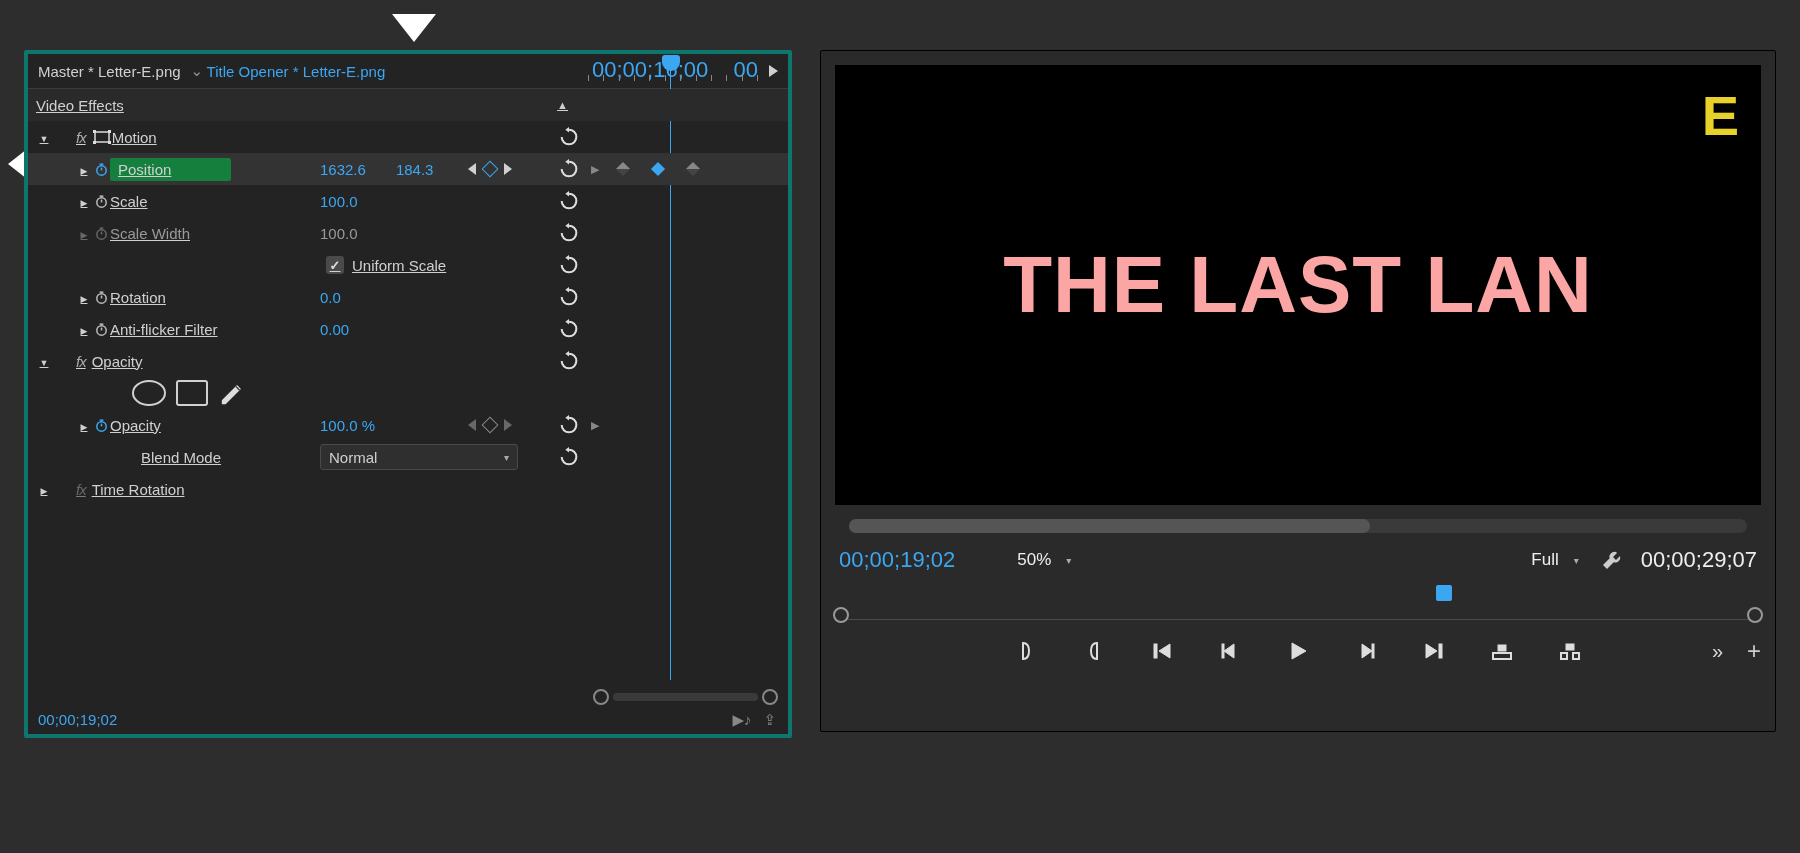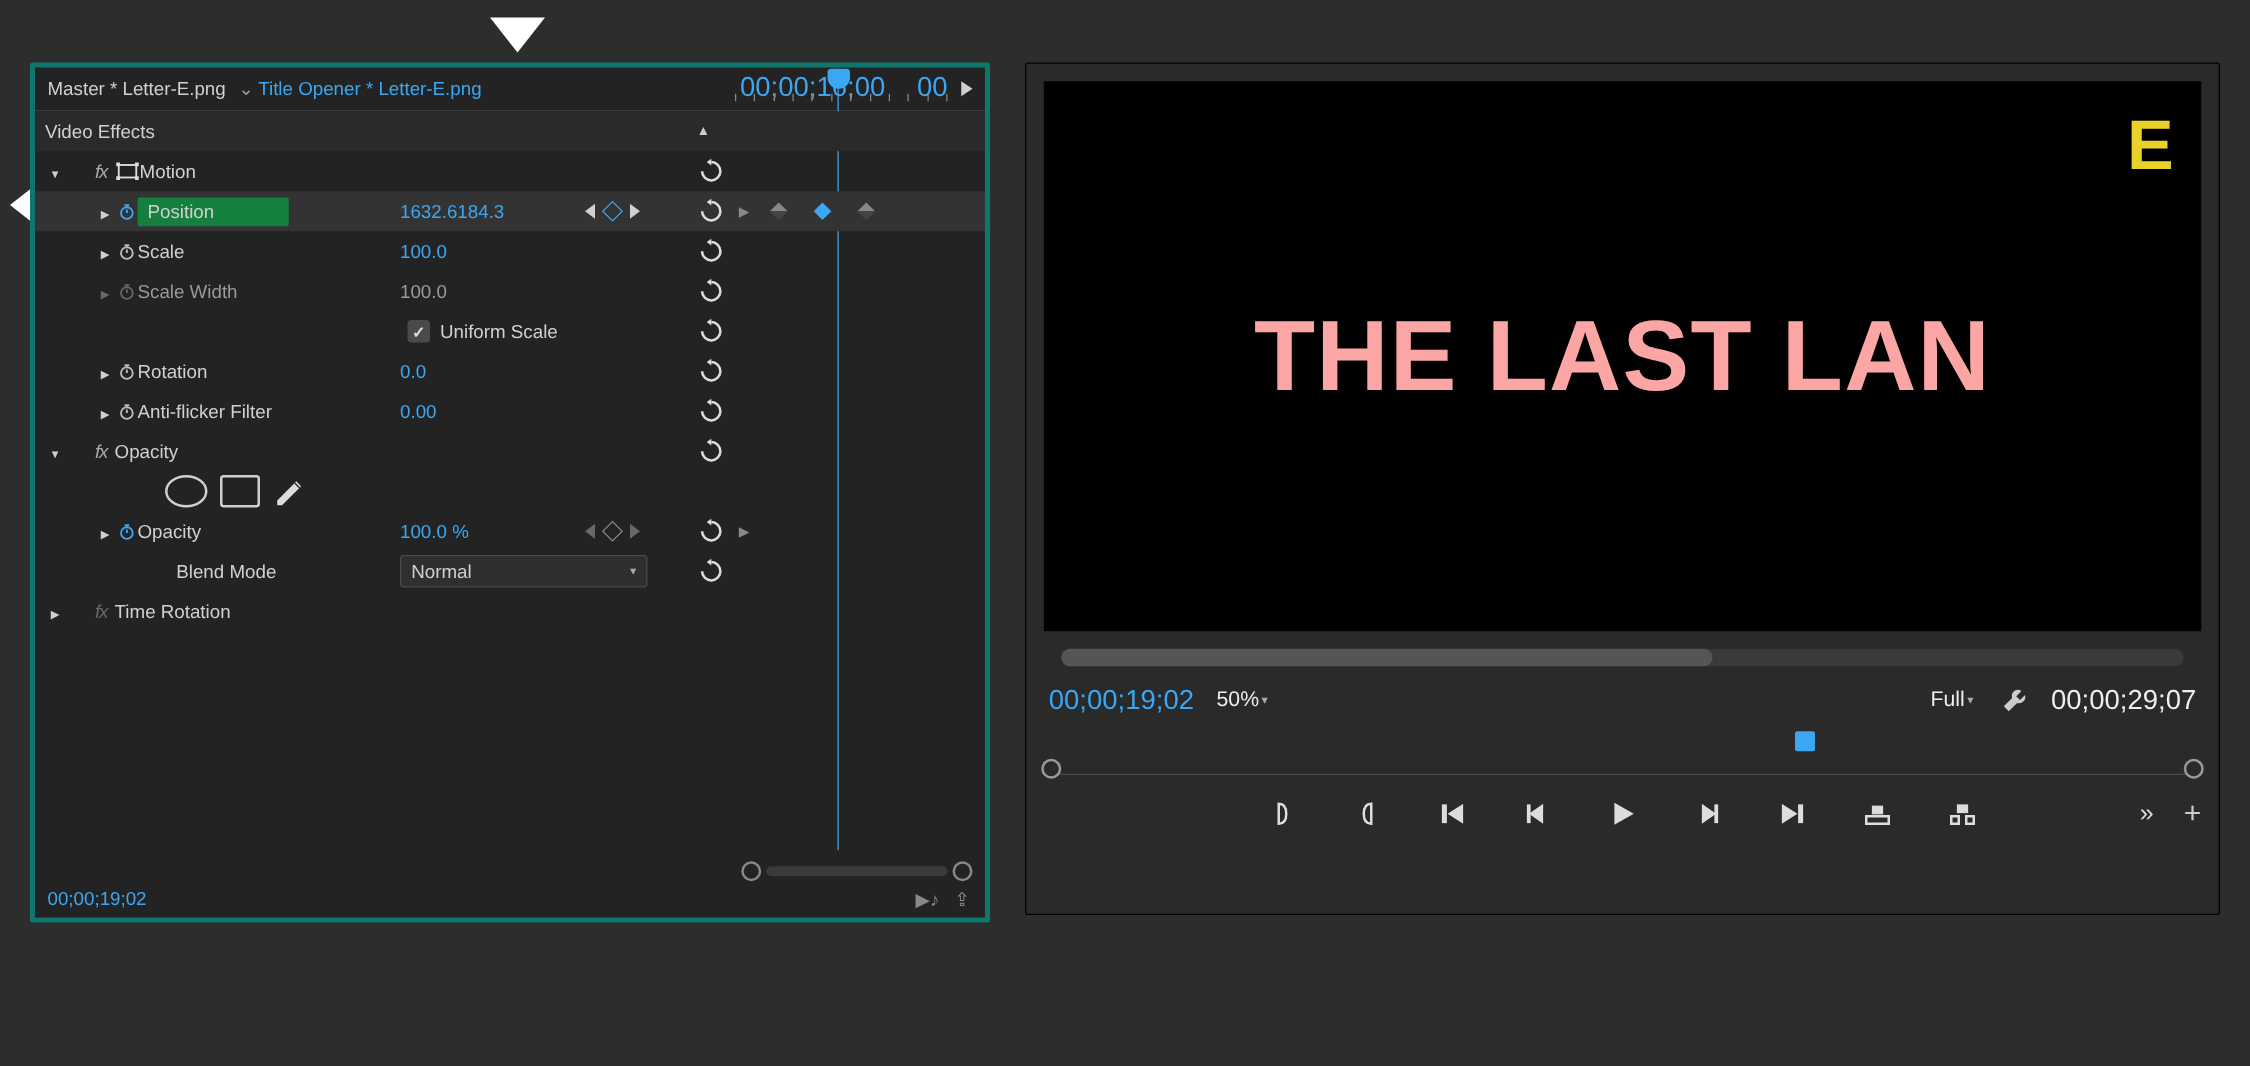--- a/index.html
+++ b/index.html
@@ -34,35 +34,35 @@
   .kf-ticks{position:absolute;bottom:0;left:0;right:0;height:8px;display:flex;justify-content:space-between;}
   .kf-ticks span{width:1px;background:#888;height:6px;display:block;}
   .playhead{position:absolute;top:1px;right:108px;width:18px;height:16px;background:var(--blue2);border-radius:3px 3px 9px 9px;}
   .playhead::after{content:"";position:absolute;left:8px;top:15px;width:1px;height:610px;background:var(--blue2);}
 
   
   .clip-row{position:absolute;top:36px;right:30px;width:170px;height:26px;display:flex;}
   .clip{background:var(--pink);color:#000;font-size:14px;padding:3px 6px;width:138px;box-sizing:border-box;border:1px solid #c173c5;}
 
   
-  .ec-body{display:flex;flex-direction:column;padding-top:0;}
+  .ec-body{display:flex;flex-direction:column;padding-top:0;text-decoration:underline;}
   .ec-row{display:flex;align-items:center;height:32px;padding-left:8px;position:relative;}
   .ec-row.section{background:#2a2a2a;}
   .ec-row .arrow{width:16px;text-align:center;color:var(--text);font-size:12px;padding-top:1px;}
   .ec-row .arrow.right::before{content:"▶";font-size:9px;}
   .ec-row .arrow.down::before{content:"▼";font-size:9px;}
   .ec-row .indent{display:inline-block;}
   .i1{width:24px;} .i2{width:40px;}
   .stop{width:18px;height:18px;display:inline-flex;align-items:center;justify-content:center;}
   .stop svg{width:15px;height:15px;}
   .lbl{color:var(--text);}
   .lbl.muted{color:var(--muted);}
   .val{color:var(--blue2);}
   .val.muted{color:var(--muted);}
-  .valcol{position:absolute;left:292px;display:flex;}
+  .valcol{position:absolute;left:292px;display:flex;gap:30px;}
   .keynav{position:absolute;left:440px;display:flex;align-items:center;gap:8px;}
   .keydiamond{width:10px;height:10px;transform:rotate(45deg);background:#888;}
   .keydiamond.blue{background:var(--blue2);}
   .tri{width:0;height:0;border-top:6px solid transparent;border-bottom:6px solid transparent;}
   .tri.l{border-right:8px solid var(--text);} .tri.r{border-left:8px solid var(--text);} .tri.muted{opacity:.4;}
   .reset{position:absolute;left:530px;width:22px;height:22px;}
   .reset svg{width:22px;height:22px;}
   .fx{font-style:italic;color:#aaa;margin-right:6px;letter-spacing:-1px;}
   .fx::after{content:"fx";}
   .chk{width:18px;height:18px;background:#4a4a4a;border-radius:3px;display:inline-flex;align-items:center;justify-content:center;margin-right:8px;}
@@ -91,21 +91,21 @@
 
   
   .mon-video{margin:14px 14px 6px 14px;height:440px;background:#000;position:relative;display:flex;align-items:center;justify-content:center;}
   .mon-title{color:#fca5a5;font-weight:700;font-size:80px;letter-spacing:1px;}
   .mon-E{position:absolute;top:18px;right:22px;color:var(--accent);font-weight:800;font-size:56px;font-family:Arial;}
   .mon-scrub{height:14px;margin:8px 28px 0 28px;background:#3a3a3a;border-radius:7px;position:relative;}
   .mon-scrub .bar{position:absolute;left:0;top:0;bottom:0;width:58%;background:#555;border-radius:7px;}
   .mon-controls1{display:flex;align-items:center;margin:14px 18px 0 18px;gap:18px;}
   .tc{color:var(--blue2);font-size:22px;font-weight:500;}
   .tc.white{color:#eee;margin-left:auto;}
-  .msel{background:transparent;color:#eee;display:flex;align-items:center;gap:2px;font-size:17px;}
+  .msel{background:transparent;color:#eee;display:flex;align-items:center;gap:15px;font-size:17px;margin-left:44px;}
   .msel .dd{font-size:10px;color:#aaa;}
   .wrench{width:22px;height:22px;margin-left:4px;}
 
   .mon-ruler{height:34px;margin:12px 18px 0 18px;position:relative;border-bottom:1px solid #4a4a4a;}
   .mon-ruler .knob{position:absolute;top:22px;width:12px;height:12px;border:2px solid #999;border-radius:50%;background:#2a2a2a;}
   .mon-ruler .marker{position:absolute;top:0;width:16px;height:16px;background:var(--blue2);border-radius:2px;}
 
   .transport{display:flex;align-items:center;justify-content:center;gap:42px;margin-top:18px;color:#ddd;position:relative;}
   .tbtn{width:26px;height:26px;display:flex;align-items:center;justify-content:center;}
   .tbtn svg{width:24px;height:24px;fill:#ddd;stroke:#ddd;}

